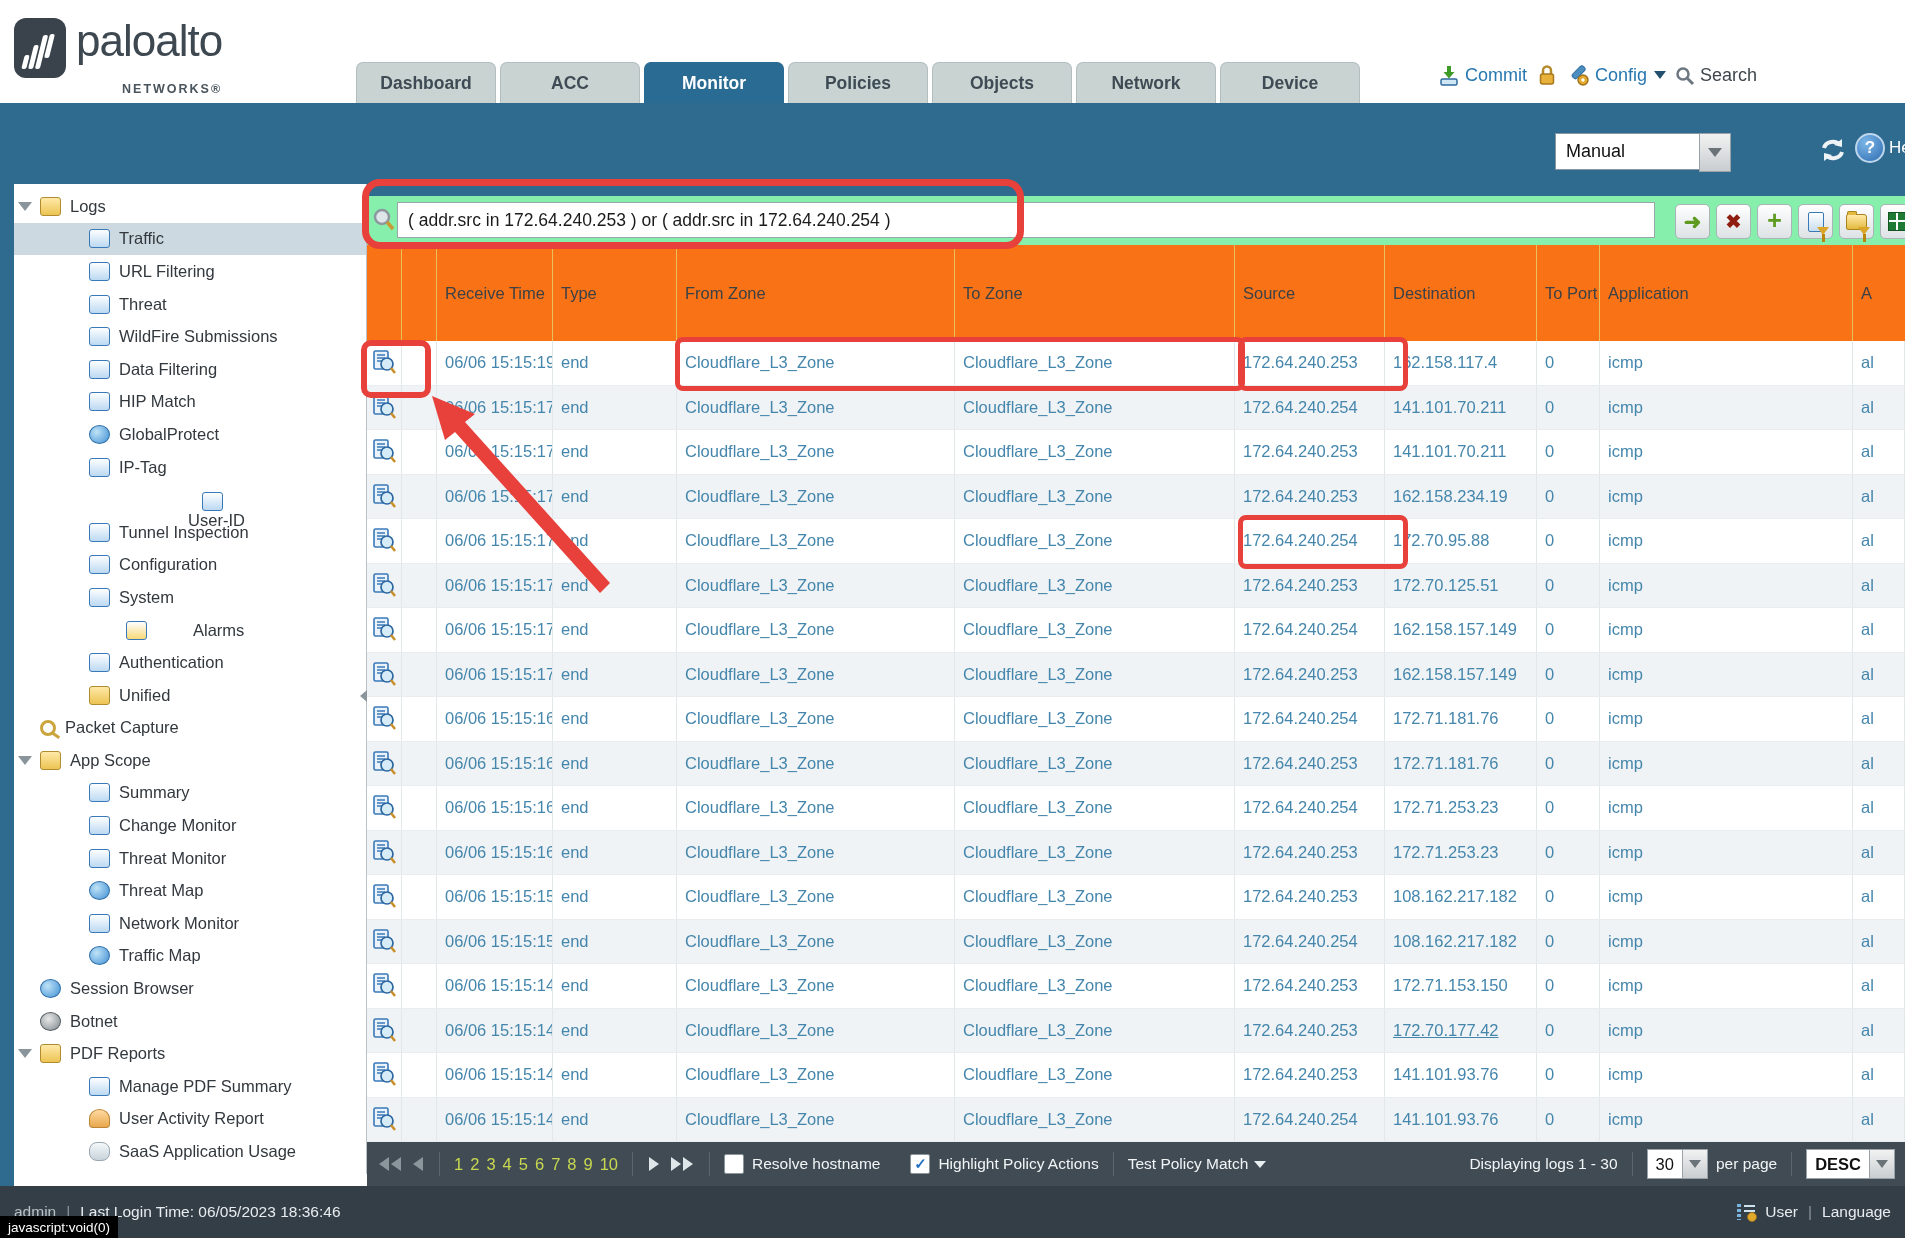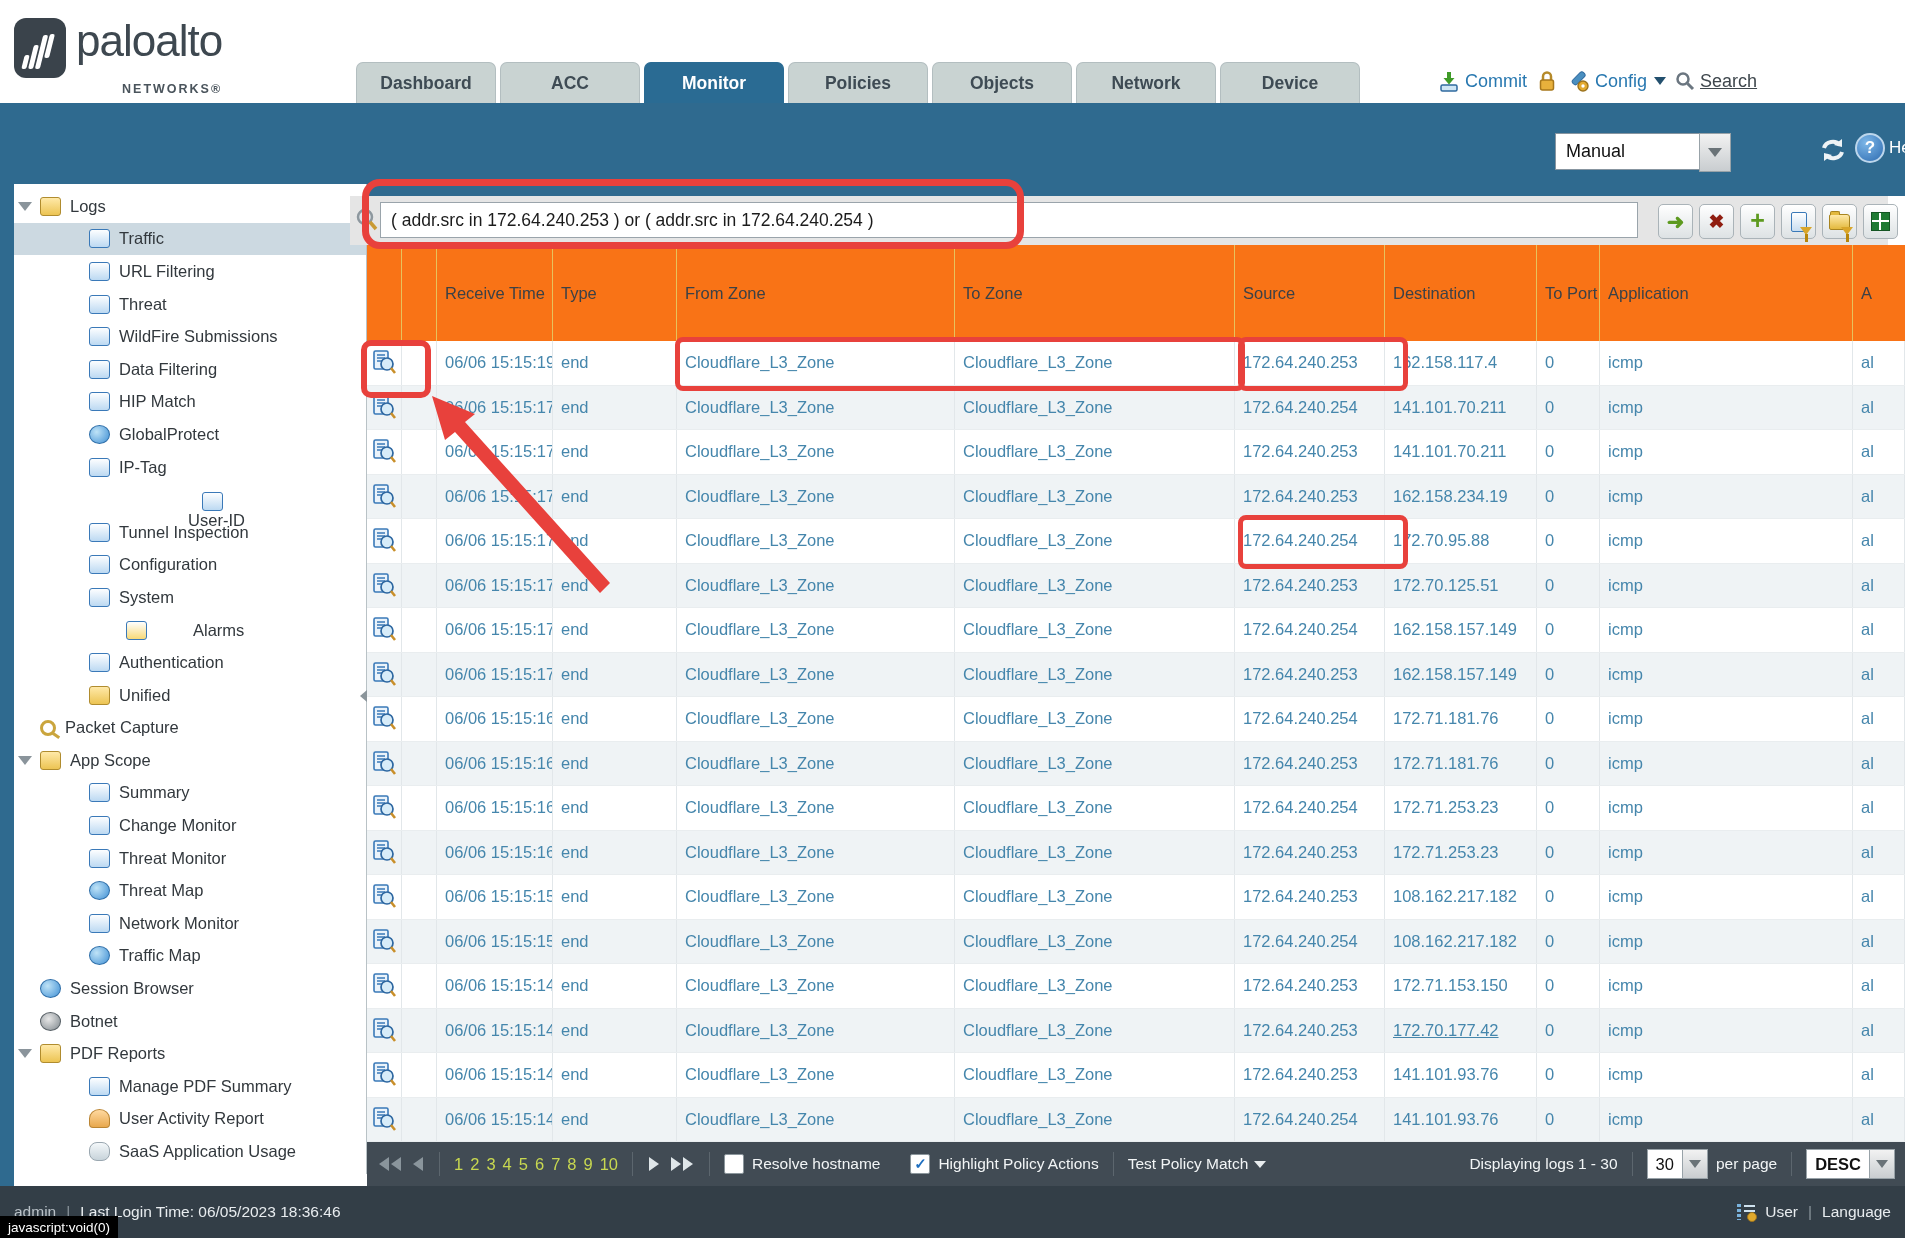--- a/index.html
+++ b/index.html
@@ -17,23 +17,23 @@
   .logo-text{margin-left:10px;}
   .logo-brand{font-size:44px;letter-spacing:-1px;color:#3e4850;line-height:46px;font-weight:500;}
   .logo-sub{font-size:12.5px;letter-spacing:2px;color:#4a545c;text-align:right;margin-top:18px;font-weight:bold;}
   
   .tabs{position:absolute;left:356px;top:62px;display:flex;gap:4px;}
   .tab{width:138px;height:41px;background:#c9d3d2;border:1px solid #b3bec0;border-bottom:none;
        border-radius:7px 7px 0 0;display:flex;align-items:center;justify-content:center;
        font-size:17.5px;font-weight:bold;color:#3e4b54;cursor:pointer;}
   .tab.active{background:#2a6b93;border-color:#2a6b93;color:#fff;}
   
-  .top-actions{position:absolute;left:1438px;top:70px;display:flex;align-items:center;gap:9px;font-size:18px;}
+  .top-actions{position:absolute;left:1438px;top:64px;display:flex;align-items:center;gap:9px;font-size:18px;}
   .ta-link{color:#2878b0;display:flex;align-items:center;gap:5px;cursor:pointer;}
-  .ta-plain{color:#3f474d;display:flex;align-items:flex-start;gap:5px;cursor:pointer;text-decoration:underline;}
+  .ta-plain{color:#3f474d;display:flex;align-items:flex-end;gap:5px;cursor:pointer;}
   .caret-dn{width:0;height:0;border-left:6px solid transparent;border-right:6px solid transparent;border-top:8px solid #23506e;margin-left:2px;}
   
   .tealband{position:absolute;left:0;top:103px;width:1905px;height:93px;background:#2f6a8f;}
   .refresh-select{position:absolute;left:1555px;top:30px;display:flex;}
   .sel-box{width:123px;height:35px;background:#fff;border:1px solid #8795a0;display:flex;align-items:center;
            padding:0 10px;font-size:18px;color:#111;}
   .sel-btn{width:30px;height:37px;background:linear-gradient(#f2f2f2,#c9cdd0);border:1px solid #98a2a8;
            margin-left:-1px;display:flex;align-items:center;justify-content:center;cursor:pointer;}
   .sel-btn .caret{width:0;height:0;border-left:7px solid transparent;border-right:7px solid transparent;border-top:9px solid #6a7378;}
   .refresh-ic{position:absolute;left:1818px;top:33px;cursor:pointer;}
@@ -56,21 +56,21 @@
          background:radial-gradient(circle at 35% 35%,#bfe3f7,#3f8fd4);border-color:#2c6da8;}
   .ic-botnet{border-radius:50%;background:radial-gradient(circle at 40% 35%,#e8e8e8,#7d868c);border-color:#555e64;}
   .ic-packet-capture{background:transparent;border:3px solid #caa53d;border-radius:50%;width:16px;height:16px;}
   .ic-packet-capture::after{content:"";position:absolute;right:-7px;bottom:-4px;width:8px;height:3px;background:#caa53d;transform:rotate(35deg);}
   .ic-user-activity-report{background:linear-gradient(#ffd9a0,#e8a84e);border-color:#bb8533;border-radius:50% 50% 4px 4px;}
   .ic-saas-application-usage{background:linear-gradient(#f4f8fa,#c7d3da);border-color:#9aa7b0;border-radius:8px;}
   .ic-alarms{background:linear-gradient(#fff,#f7d977);}
   .collapse-handle{position:absolute;left:358px;top:676px;width:10px;height:40px;display:flex;align-items:center;justify-content:center;cursor:pointer;}
   .collapse-handle .tri{width:0;height:0;border-top:6px solid transparent;border-bottom:6px solid transparent;border-right:7px solid #8b959b;}
   
-  .filterband{position:absolute;left:350px;top:196px;width:1538px;height:49px;background:#e5e5e5;}
+  .filterband{position:absolute;left:367px;top:196px;width:1538px;height:49px;background:#86efac;}
   .f-mag{position:absolute;left:4px;top:11px;}
   .filter-input{position:absolute;left:30px;top:6px;width:1258px;height:36px;box-sizing:border-box;
                 border:1px solid #9aa4ab;background:#fff;font-family:"Liberation Sans",sans-serif;
                 font-size:17.5px;color:#1b1b1b;padding:0 10px;}
   .ftools{position:absolute;left:1308px;top:8px;display:flex;gap:6px;}
   .fbtn{width:33px;height:33px;border-radius:5px;background:linear-gradient(#ffffff,#dde2e4);
         border:1px solid #aab3b8;display:flex;align-items:center;justify-content:center;cursor:pointer;position:relative;}
   .g-arrow{color:#5d9a1f;font-size:21px;font-weight:bold;line-height:1;}
   .g-x{color:#8f1d10;font-size:19px;font-weight:bold;line-height:1;}
   .g-plus{color:#5d9a1f;font-size:25px;font-weight:bold;line-height:1;margin-top:-3px;}

